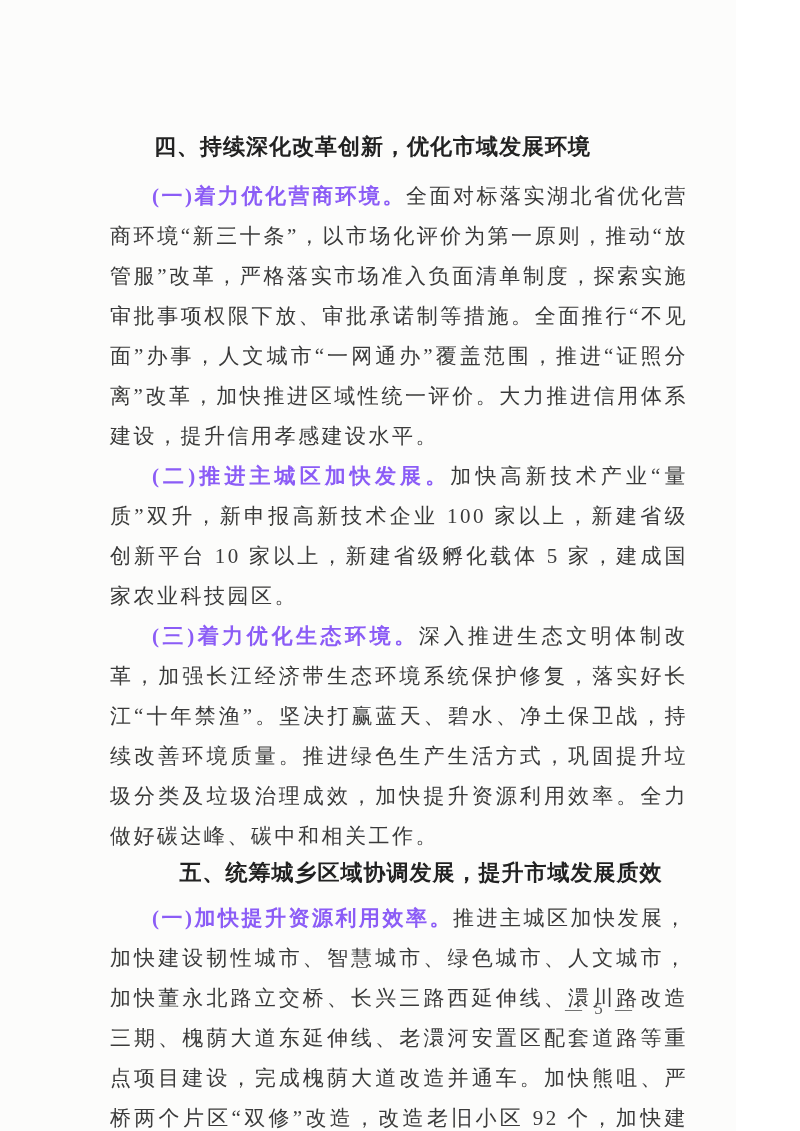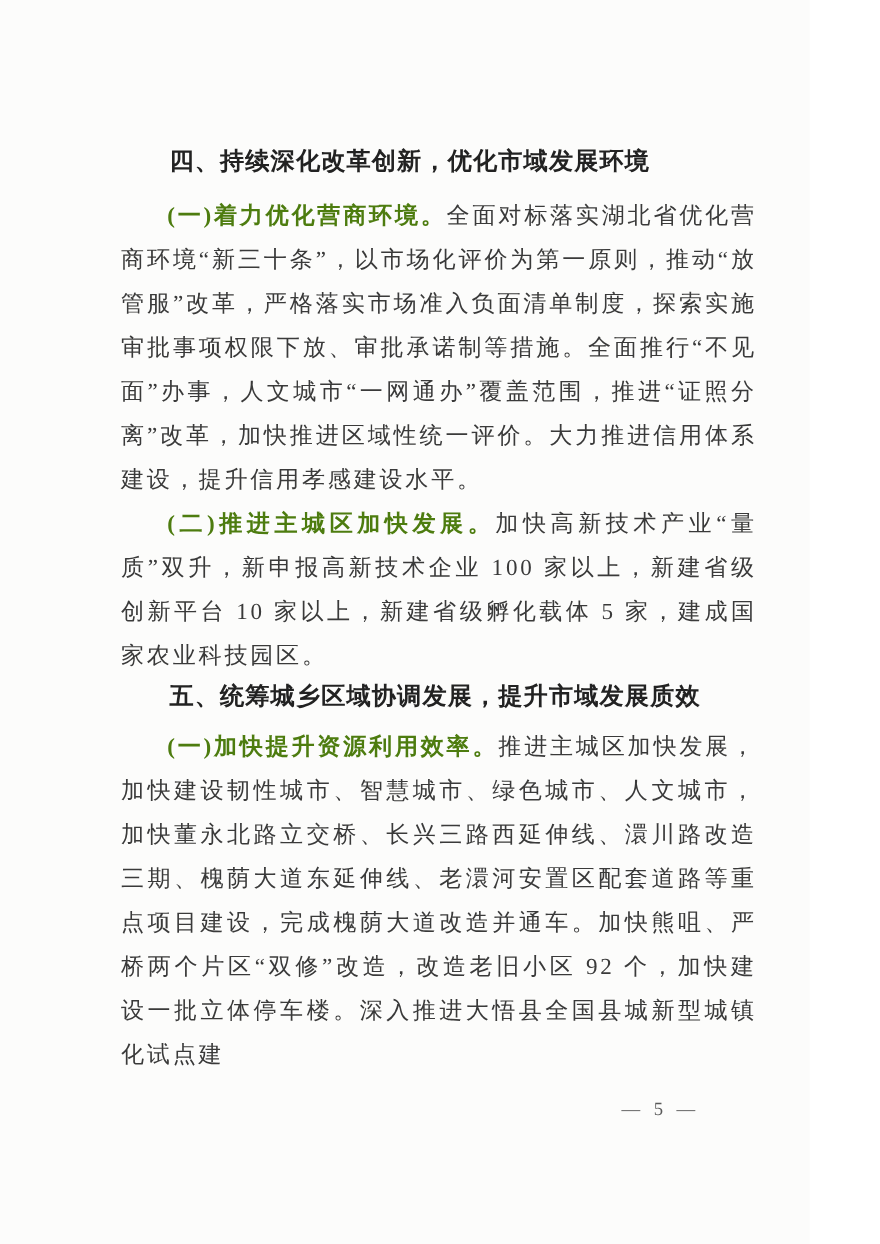--- a/index.html
+++ b/index.html
@@ -23,34 +23,35 @@
     font-size: 22px;
     line-height: 30px;
     color: #222222;
     text-indent: 2em;
     letter-spacing: 1px;
     margin: 0 0 14px 0;
   }
   .section-heading.second {
     margin-top: 2px;
     margin-bottom: 10px;
+    text-align: center;
   }
   .para {
     font-family: "Liberation Serif", "DejaVu Serif", serif;
     font-size: 21px;
     line-height: 40px;
     letter-spacing: 2.5px;
     text-align: justify;
     text-indent: 2em;
     color: #3a3a3a;
     margin: 0;
   }
   .para .lead {
     font-weight: 700;
-    color: #4d7c0f;
+    color: #8b5cf6;
   }
   .page-number {
     position: absolute;
     top: 999px;
     right: 100px;
     font-family: "Liberation Serif", "DejaVu Serif", serif;
     font-size: 17px;
     letter-spacing: 4px;
     color: #5a5a5a;
   }
@@ -59,20 +60,21 @@
 <body>
 
 <div class="page">
 
   <h2 class="section-heading">四、持续深化改革创新，优化市域发展环境</h2>
 
   <p class="para"><span class="lead">(一)着力优化营商环境。</span><span>全面对标落实湖北省优化营商环境“新三十条”，以市场化评价为第一原则，推动“放管服”改革，严格落实市场准入负面清单制度，探索实施审批事项权限下放、审批承诺制等措施。全面推行“不见面”办事，人文城市“一网通办”覆盖范围，推进“证照分离”改革，加快推进区域性统一评价。大力推进信用体系建设，提升信用孝感建设水平。</span></p>
 
   <p class="para"><span class="lead">(二)推进主城区加快发展。</span><span>加快高新技术产业“量质”双升，新申报高新技术企业 100 家以上，新建省级创新平台 10 家以上，新建省级孵化载体 5 家，建成国家农业科技园区。</span></p>
 
+  <p class="para"><span class="lead">(三)着力优化生态环境。</span><span>深入推进生态文明体制改革，加强长江经济带生态环境系统保护修复，落实好长江“十年禁渔”。坚决打赢蓝天、碧水、净土保卫战，持续改善环境质量。推进绿色生产生活方式，巩固提升垃圾分类及垃圾治理成效，加快提升资源利用效率。全力做好碳达峰、碳中和相关工作。</span></p>
 
   <h2 class="section-heading second">五、统筹城乡区域协调发展，提升市域发展质效</h2>
 
   <p class="para"><span class="lead">(一)加快提升资源利用效率。</span><span>推进主城区加快发展，加快建设韧性城市、智慧城市、绿色城市、人文城市，加快董永北路立交桥、长兴三路西延伸线、澴川路改造三期、槐荫大道东延伸线、老澴河安置区配套道路等重点项目建设，完成槐荫大道改造并通车。加快熊咀、严桥两个片区“双修”改造，改造老旧小区 92 个，加快建设一批立体停车楼。深入推进大悟县全国县城新型城镇化试点建</span></p>
 
   <div class="page-number">— 5 —</div>
 
 </div>
 
 </body></html>

